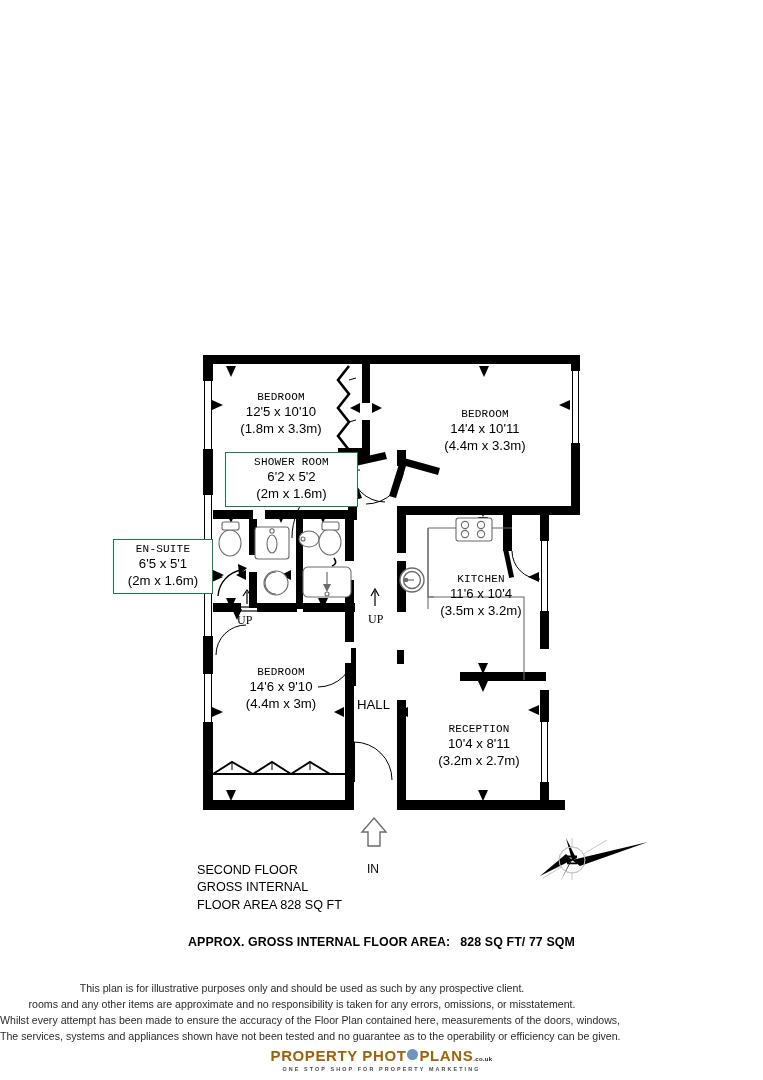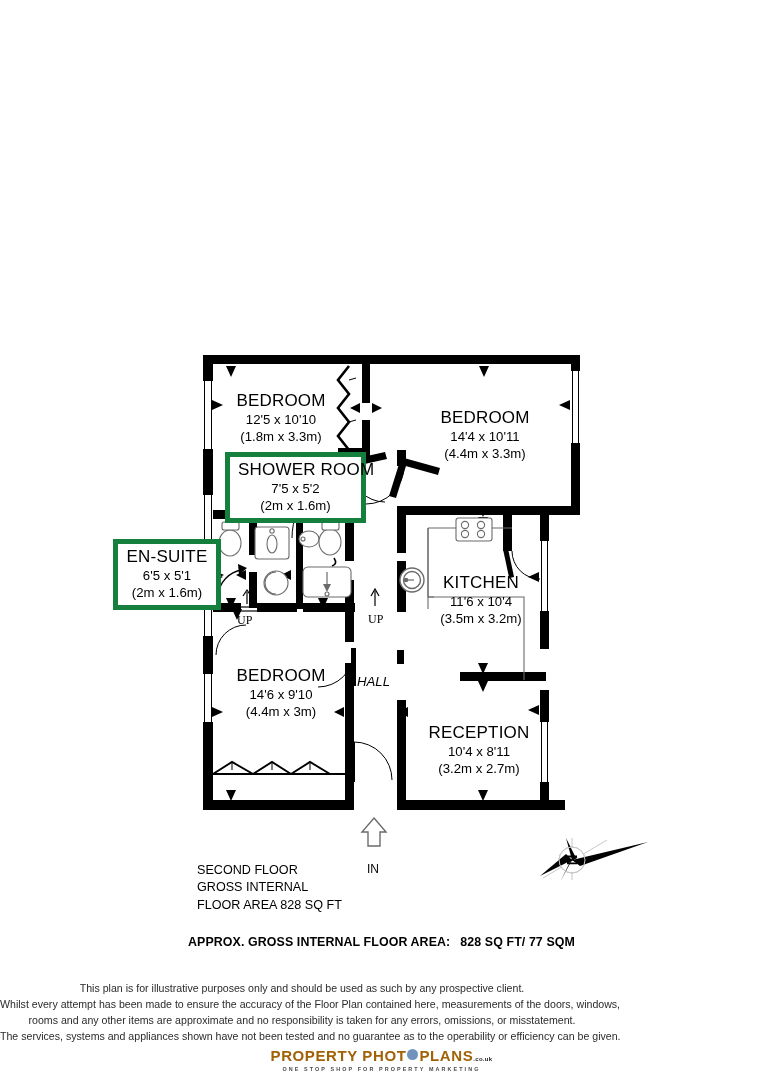--- a/index.html
+++ b/index.html
@@ -37,31 +37,32 @@
   
   .room-label {
     position: absolute;
     text-align: center;
     font-family: "Liberation Sans", sans-serif;
     color: #000;
     line-height: 1.28;
     white-space: nowrap;
   }
   .room-label .rl-name {
-    font-size: 17px;
+    font-size: 11px;
     letter-spacing: 0.2px;
+    font-family: Liberation Mono, monospace;
   }
   .room-label .rl-imp {
     font-size: 13.2px;
   }
   .room-label .rl-met {
     font-size: 13.2px;
   }
   .room-label.boxed {
-    border: 5px solid #15803d;
+    border: 1px solid #15803d;
     background: #fff;
     padding: 2px 8px 3px 8px;
   }
   .single-line-label {
     position: absolute;
     font-size: 13.2px;
     font-family: "Liberation Sans", sans-serif;
     color: #000;
     white-space: nowrap;
   }
@@ -434,21 +435,21 @@
   </div>
 
   <div class="room-label" style="left:420px; top:407px; width:130px;">
     <div class="rl-name">BEDROOM</div>
     <div class="rl-imp">14'4 x 10'11</div>
     <div class="rl-met">(4.4m x 3.3m)</div>
   </div>
 
   <div class="room-label boxed" style="left:225px; top:452px; width:115px;">
     <div class="rl-name">SHOWER ROOM</div>
-    <div class="rl-imp">7'5 x 5'2</div>
+    <div class="rl-imp">6'2 x 5'2</div>
     <div class="rl-met">(2m x 1.6m)</div>
   </div>
 
   <div class="room-label boxed" style="left:113px; top:539px; width:82px;">
     <div class="rl-name">EN-SUITE</div>
     <div class="rl-imp">6'5 x 5'1</div>
     <div class="rl-met">(2m x 1.6m)</div>
   </div>
 
   <div class="room-label" style="left:430px; top:572px; width:102px;">
@@ -462,42 +463,42 @@
     <div class="rl-imp">14'6 x 9'10</div>
     <div class="rl-met">(4.4m x 3m)</div>
   </div>
 
   <div class="room-label" style="left:422px; top:722px; width:114px;">
     <div class="rl-name">RECEPTION</div>
     <div class="rl-imp">10'4 x 8'11</div>
     <div class="rl-met">(3.2m x 2.7m)</div>
   </div>
 
-  <div class="single-line-label" style="left:357px; top:674px;font-style:italic;">HALL</div>
+  <div class="single-line-label" style="left:357px; top:697px;">HALL</div>
 
   <div class="up-label" style="left:237px; top:613px;">UP</div>
 
   <div class="up-label" style="left:368px; top:612px;">UP</div>
 
   <div class="in-label" style="left:367px; top:862px;">IN</div>
 
   <div id="floor-summary">
     <div>SECOND FLOOR</div>
     <div>GROSS INTERNAL</div>
     <div>FLOOR AREA 828 SQ FT</div>
   </div>
 
   <div id="area-line">
     <span>APPROX. GROSS INTERNAL FLOOR AREA:</span><span class="area-val">828 SQ FT/   77 SQM</span>
   </div>
 
   <div id="disclaimer">
     <div>This plan is for illustrative purposes only and should be used as such by any prospective client.</div>
+    <div>rooms and any other items are approximate and no responsibility is taken for any errors, omissions, or misstatement.</div>
     <div>Whilst every attempt has been made to ensure the accuracy of the Floor Plan contained here, measurements of the doors, windows,</div>
-    <div>rooms and any other items are approximate and no responsibility is taken for any errors, omissions, or misstatement.</div>
     <div>The services, systems and appliances shown have not been tested and no guarantee as to the operability or efficiency can be given.</div>
   </div>
 
   <div id="logo">
     <span class="logo-main">PROPERTY PHOT</span><span class="logo-dot"></span><span class="logo-main">PLANS</span><span class="logo-tld">.co.uk</span>
     <span class="logo-tag">ONE STOP SHOP FOR PROPERTY MARKETING</span>
   </div>
 
 </div>
 

